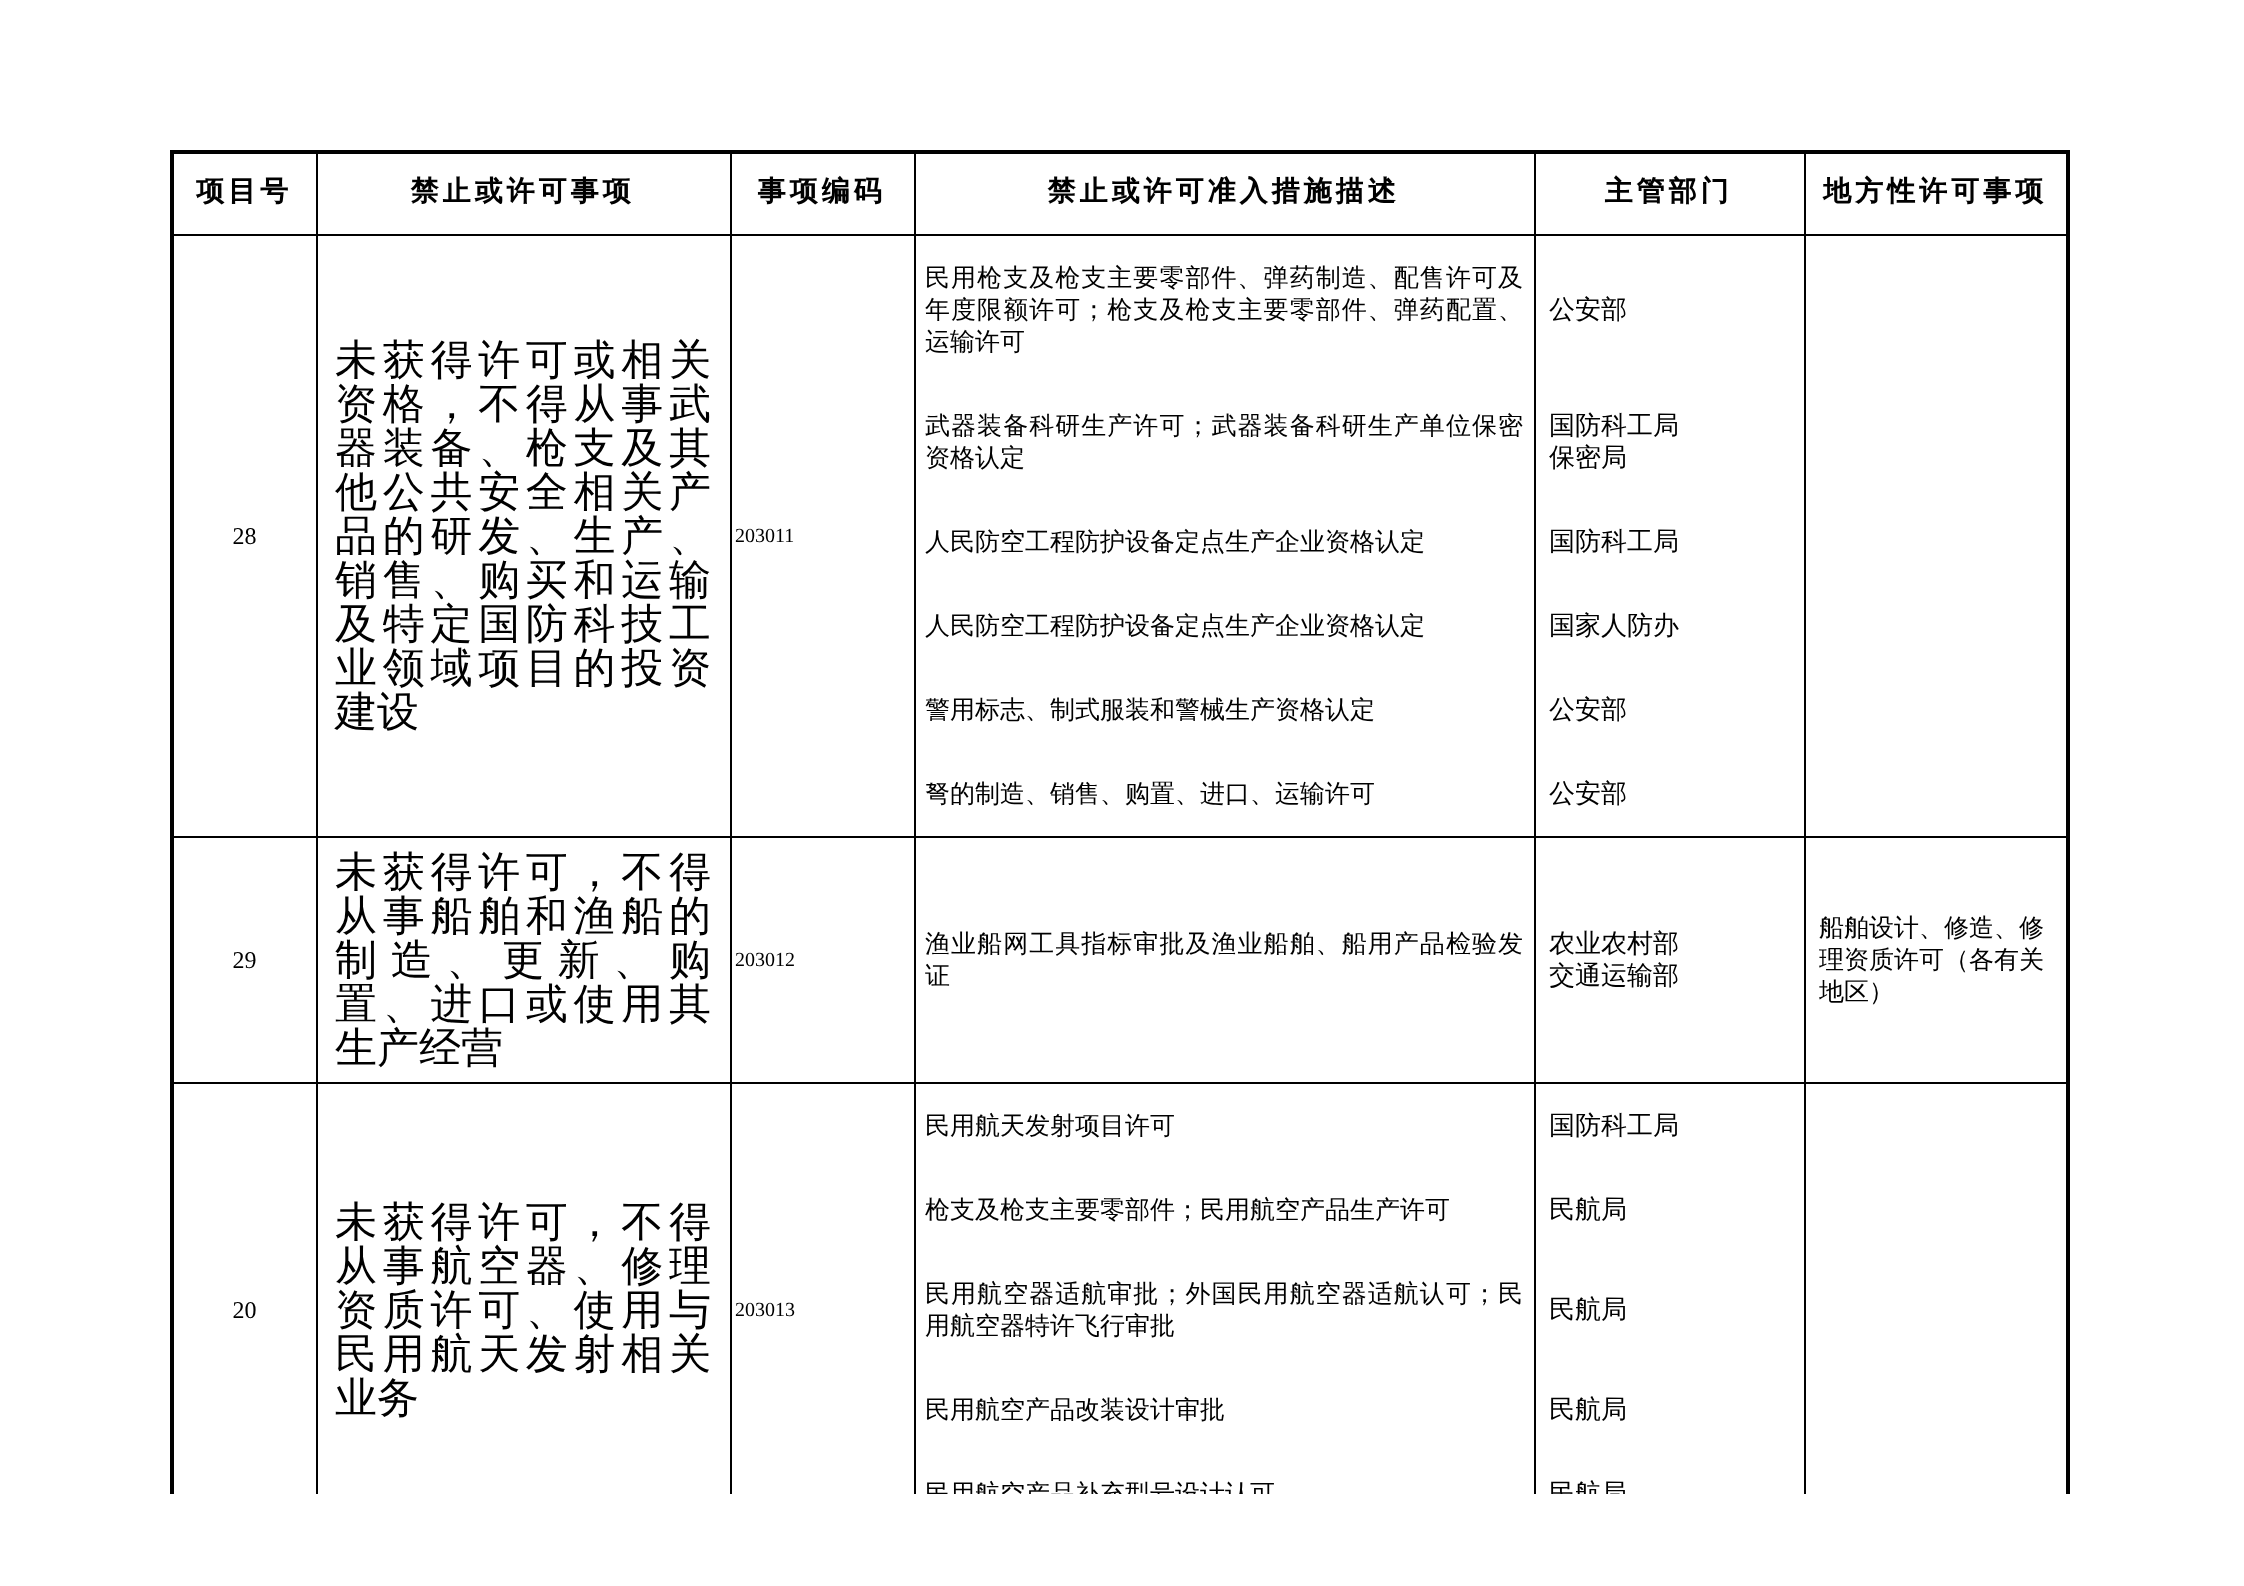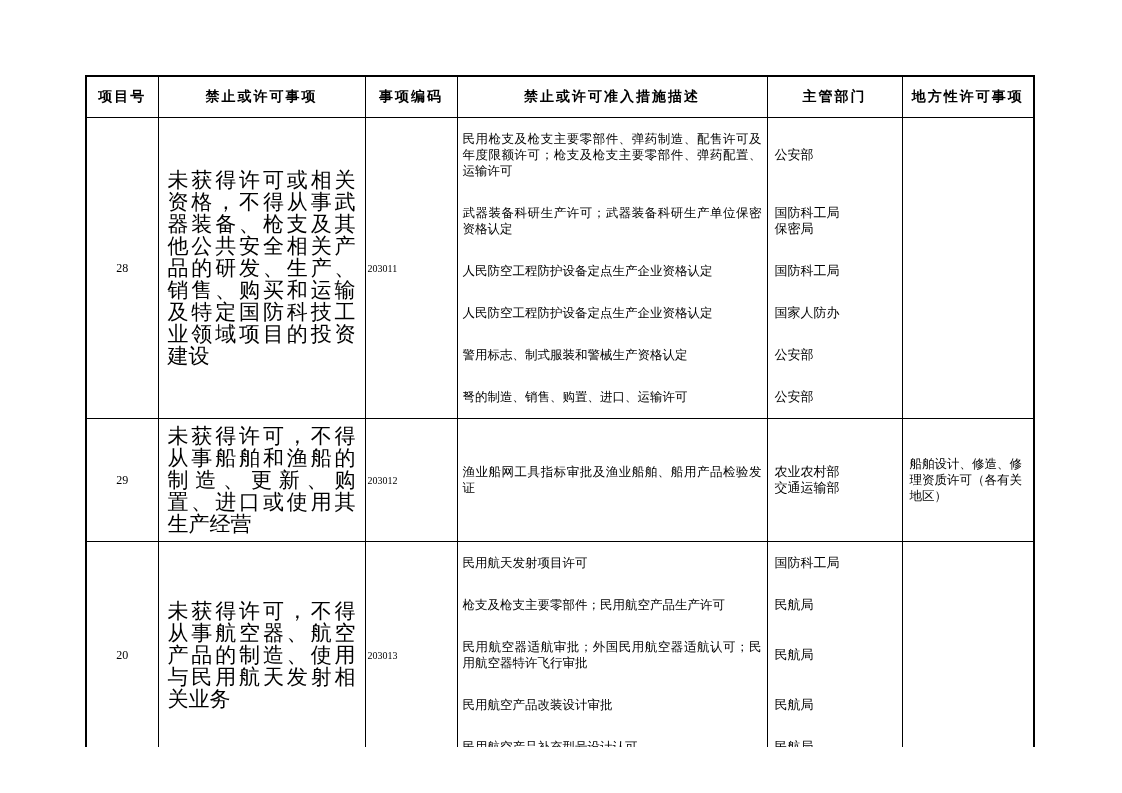--- a/index.html
+++ b/index.html
@@ -115,21 +115,21 @@
         <td class="c-item">未获得许可，不得从事船舶和渔船的制造、更新、购置、进口或使用其生产经营</td>
         <td class="c-code">203012</td>
         <td class="c-measure">渔业船网工具指标审批及渔业船舶、船用产品检验发证</td>
         <td class="c-dept">农业农村部
 交通运输部</td>
         <td class="c-local">船舶设计、修造、修理资质许可（各有关地区）</td>
       </tr>
 
       <tr class="group-start">
         <td class="c-id" rowspan="5">20</td>
-        <td class="c-item" rowspan="5">未获得许可，不得从事航空器、航空产品的制造、使用与民用航天发射相关业务</td>
+        <td class="c-item" rowspan="5">未获得许可，不得从事航空器、修理资质许可、使用与民用航天发射相关业务</td>
         <td class="c-code" rowspan="5">203013</td>
         <td class="c-measure">民用航天发射项目许可</td>
         <td class="c-dept">国防科工局</td>
         <td class="c-local" rowspan="5"></td>
       </tr>
       <tr>
         <td class="c-measure">枪支及枪支主要零部件；民用航空产品生产许可</td>
         <td class="c-dept">民航局</td>
       </tr>
       <tr>

